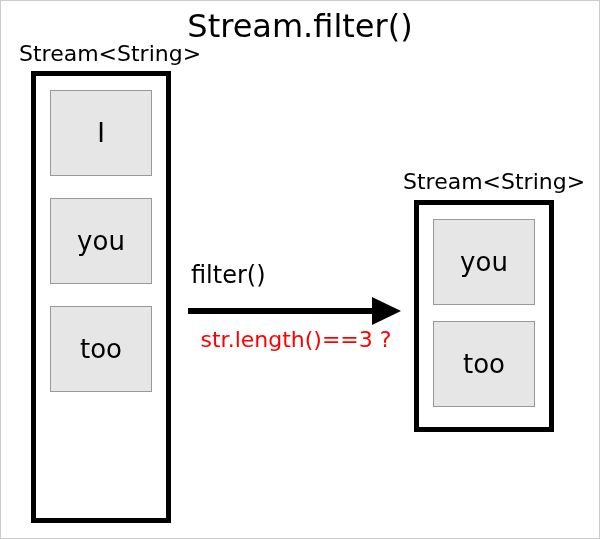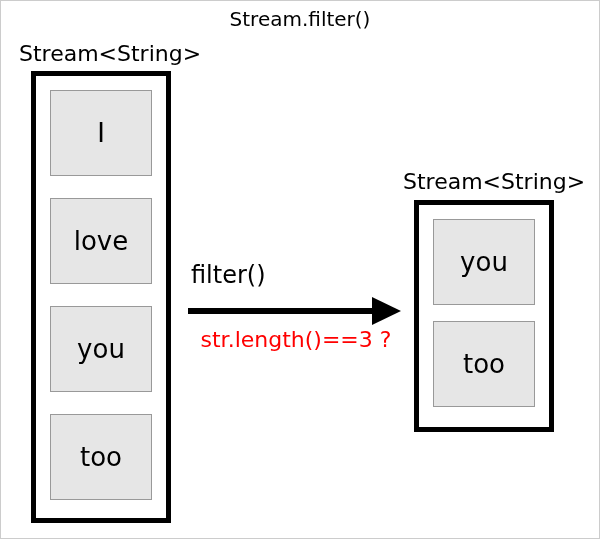--- a/index.html
+++ b/index.html
@@ -15,21 +15,21 @@
     border: 1px solid #ccc;
     background: #fff;
     overflow: hidden;
   }
   .title {
     position: absolute;
     top: 6px;
     left: 0;
     width: 100%;
     text-align: center;
-    font-size: 20px;
+    font-size: 32px;
   }
   .label-left {
     position: absolute;
     left: 18px;
     top: 40px;
     font-size: 22px;
   }
   .label-right {
     position: absolute;
     left: 402px;
@@ -100,21 +100,20 @@
 <body>
 
 <div class="canvas">
 
   <div class="title">Stream.filter()</div>
 
   <div class="label-left">Stream&lt;String&gt;</div>
 
   <div class="stream-box stream-left">
     <div class="cell">I</div>
-    <div class="cell">love</div>
     <div class="cell">you</div>
     <div class="cell">too</div>
   </div>
 
   <div class="arrow-label">filter()</div>
 
   <div class="arrow-wrap">
     <svg width="215" height="40" viewBox="0 0 215 40">
       <line x1="2" y1="20" x2="192" y2="20" stroke="#000" stroke-width="6"></line>
       <polygon points="215,20 186,6 186,34" fill="#000"></polygon>

